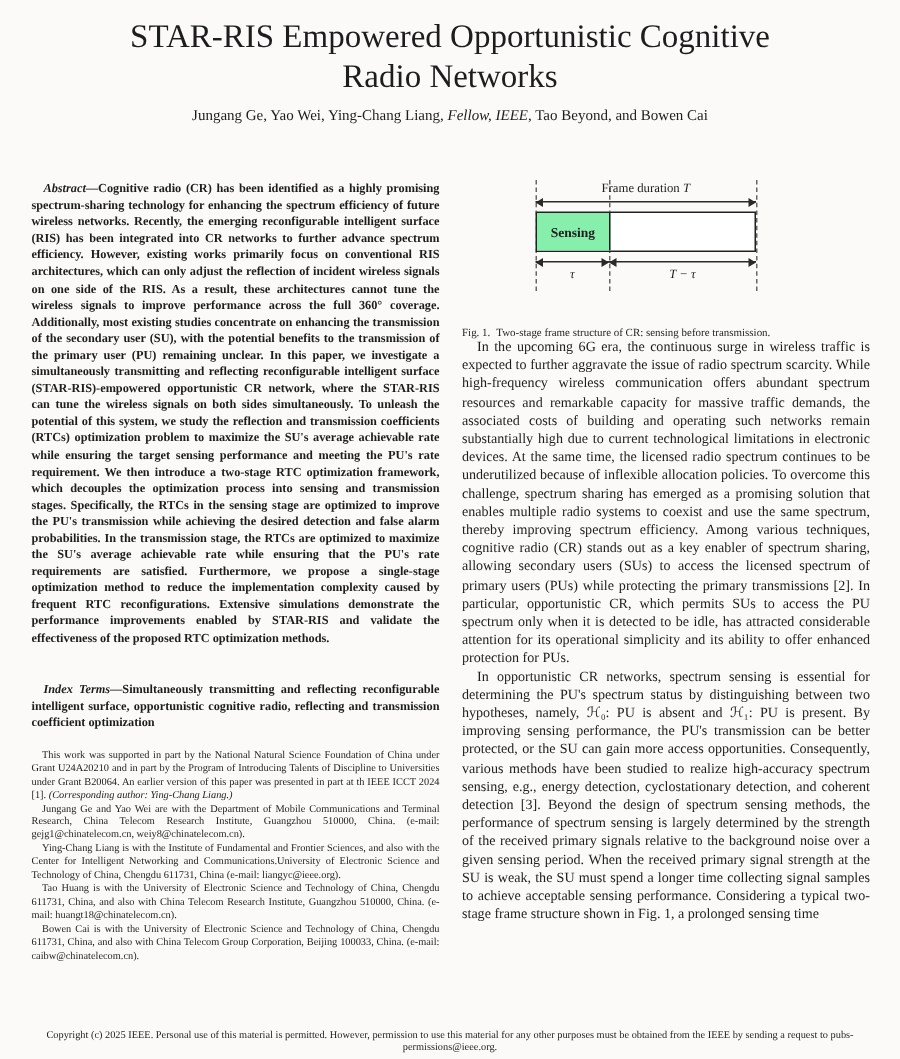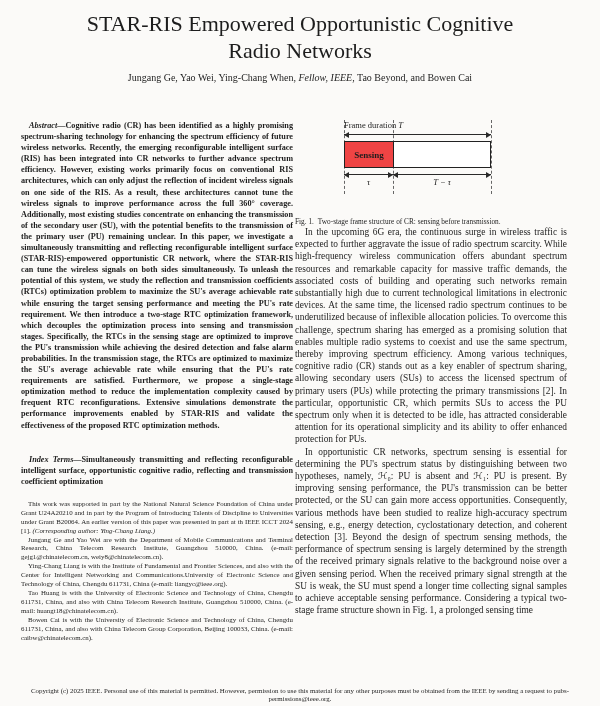--- a/index.html
+++ b/index.html
@@ -22,21 +22,21 @@
   }
   .authors{
     margin-top:8px;
     text-align:center;
     font-size:10px;line-height:12px;
   }
   .it{font-style:italic;}
 
   .columns{
     display:flex;
-    gap:2px;
+    gap:15px;
     padding:0 20px 0 21px;
     margin-top:36px;
   }
   .col{width:272px;box-sizing:border-box;}
 
   
   .abstract,.index-terms{
     font-weight:bold;
     font-size:8.2px;line-height:11.1px;
     text-align:justify;
@@ -57,21 +57,21 @@
   .vdash{position:absolute;top:0;height:74px;width:0;border-left:1px dashed #666;}
   .arrow{position:absolute;height:0;border-top:1px solid #2a2a2a;}
   .arrow::before,.arrow::after{
     content:"";position:absolute;top:-3.5px;width:0;height:0;
     border-top:3px solid transparent;border-bottom:3px solid transparent;
   }
   .arrow::before{left:0;border-right:5px solid #2a2a2a;}
   .arrow::after{right:0;border-left:5px solid #2a2a2a;}
   .frame-label{
     position:absolute;left:49px;top:0;width:147px;
-    font-size:8.5px;line-height:10px;
+    text-align:center;font-size:8.5px;line-height:10px;
   }
   .frame-bar{
     position:absolute;left:49px;top:21px;width:147px;height:27px;
     display:flex;border:1.2px solid #222;box-sizing:border-box;background:#fff;
   }
   .cell{
     display:flex;align-items:center;justify-content:center;
     font-weight:bold;font-size:9px;
   }
   .cell.sensing{width:49px;flex:none;border-right:1.2px solid #222;box-sizing:border-box;}
@@ -107,21 +107,21 @@
     font-size:6.9px;line-height:8.6px;
   }
 </style>
 </head>
 <body>
 
 <div class="page">
 
   <h1 class="title">STAR-RIS Empowered Opportunistic Cognitive Radio Networks</h1>
 
-  <div class="authors"><span>Jungang Ge, Yao Wei, Ying-Chang When, </span><span class="it">Fellow, IEEE</span><span>, Tao Beyond, and Bowen Cai</span></div>
+  <div class="authors"><span>Jungang Ge, Yao Wei, Ying-Chang Liang, </span><span class="it">Fellow, IEEE</span><span>, Tao Beyond, and Bowen Cai</span></div>
 
   <div class="columns">
 
     <div class="col">
 
       <p class="abstract"><span class="lead">Abstract</span><span>—Cognitive radio (CR) has been identified as a highly promising spectrum-sharing technology for enhancing the spectrum efficiency of future wireless networks. Recently, the emerging reconfigurable intelligent surface (RIS) has been integrated into CR networks to further advance spectrum efficiency. However, existing works primarily focus on conventional RIS architectures, which can only adjust the reflection of incident wireless signals on one side of the RIS. As a result, these architectures cannot tune the wireless signals to improve performance across the full 360° coverage. Additionally, most existing studies concentrate on enhancing the transmission of the secondary user (SU), with the potential benefits to the transmission of the primary user (PU) remaining unclear. In this paper, we investigate a simultaneously transmitting and reflecting reconfigurable intelligent surface (STAR-RIS)-empowered opportunistic CR network, where the STAR-RIS can tune the wireless signals on both sides simultaneously. To unleash the potential of this system, we study the reflection and transmission coefficients (RTCs) optimization problem to maximize the SU's average achievable rate while ensuring the target sensing performance and meeting the PU's rate requirement. We then introduce a two-stage RTC optimization framework, which decouples the optimization process into sensing and transmission stages. Specifically, the RTCs in the sensing stage are optimized to improve the PU's transmission while achieving the desired detection and false alarm probabilities. In the transmission stage, the RTCs are optimized to maximize the SU's average achievable rate while ensuring that the PU's rate requirements are satisfied. Furthermore, we propose a single-stage optimization method to reduce the implementation complexity caused by frequent RTC reconfigurations. Extensive simulations demonstrate the performance improvements enabled by STAR-RIS and validate the effectiveness of the proposed RTC optimization methods.</span></p>
 
       <p class="index-terms"><span class="lead">Index Terms</span><span>—Simultaneously transmitting and reflecting reconfigurable intelligent surface, opportunistic cognitive radio, reflecting and transmission coefficient optimization</span></p>
 
       <div class="footnotes">
@@ -138,21 +138,21 @@
       <figure style="margin:0">
         <div class="fig-diagram">
           <div class="vdash" style="left:49px"></div>
           <div class="vdash" style="left:98px"></div>
           <div class="vdash" style="left:196px"></div>
 
           <div class="frame-label"><span>Frame duration </span><span class="it">T</span></div>
           <div class="arrow" style="top:14px;left:49px;width:147px"></div>
 
           <div class="frame-bar">
-            <div class="cell sensing" style="background: #ef4444;">
+            <div class="cell sensing" style="background: #86efac;">
                 <span>Sensing</span>
               </div>
           </div>
 
           <div class="arrow" style="top:54px;left:49px;width:49px"></div>
           <div class="arrow" style="top:54px;left:98px;width:98px"></div>
           <div class="sub-label" style="left:49px;width:49px">τ</div>
           <div class="sub-label" style="left:98px;width:98px">T − τ</div>
         </div>
 

